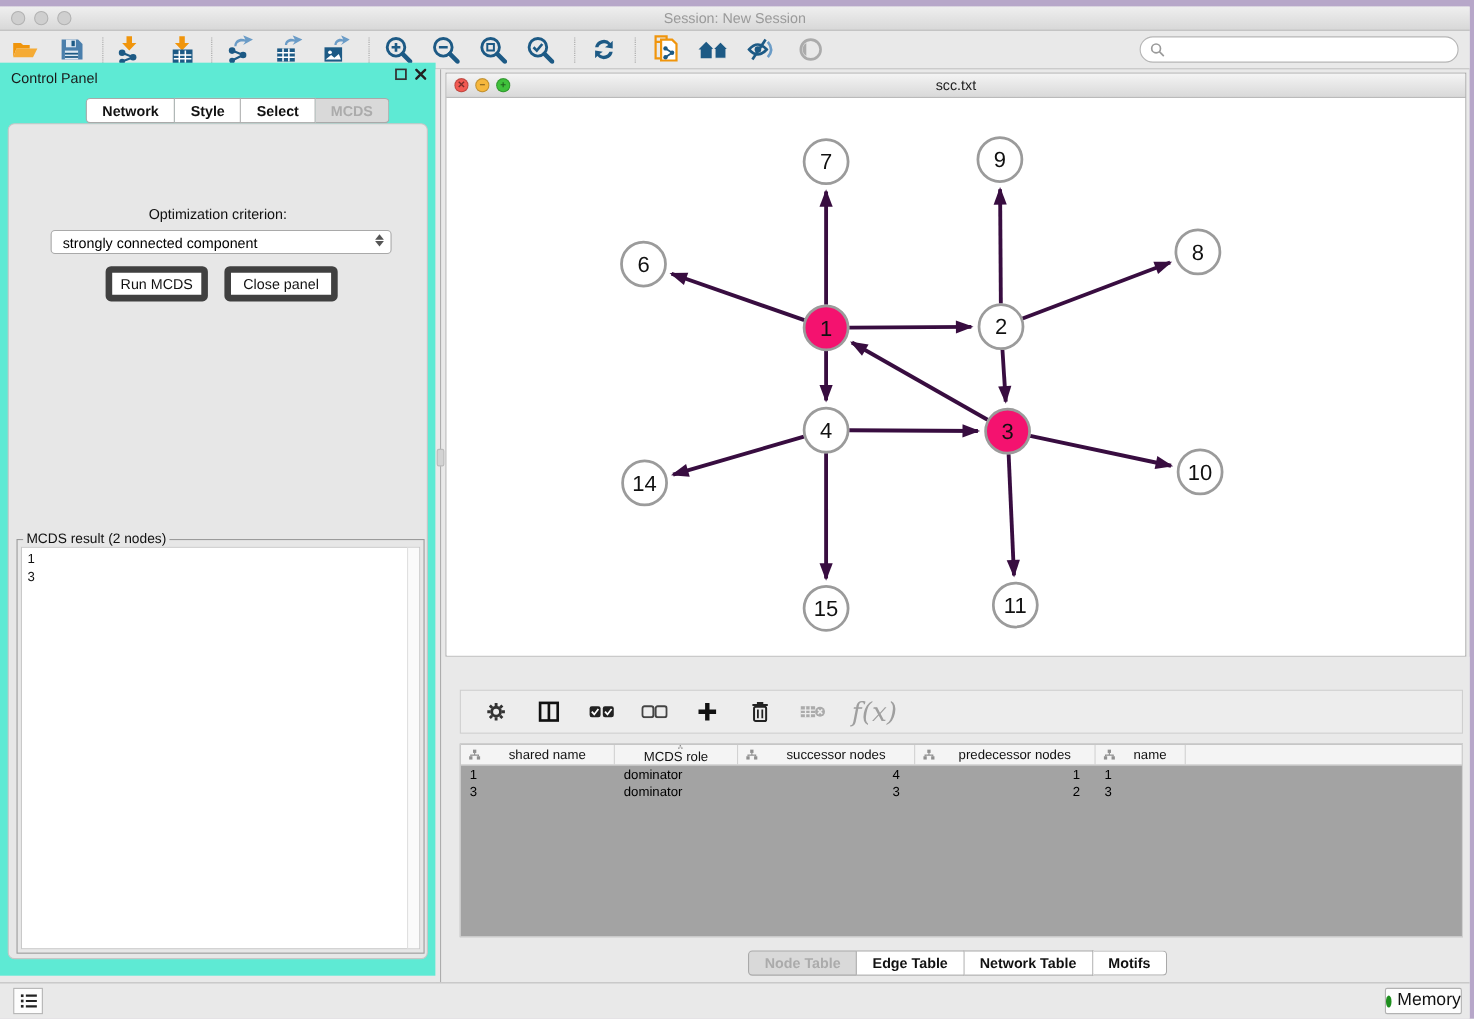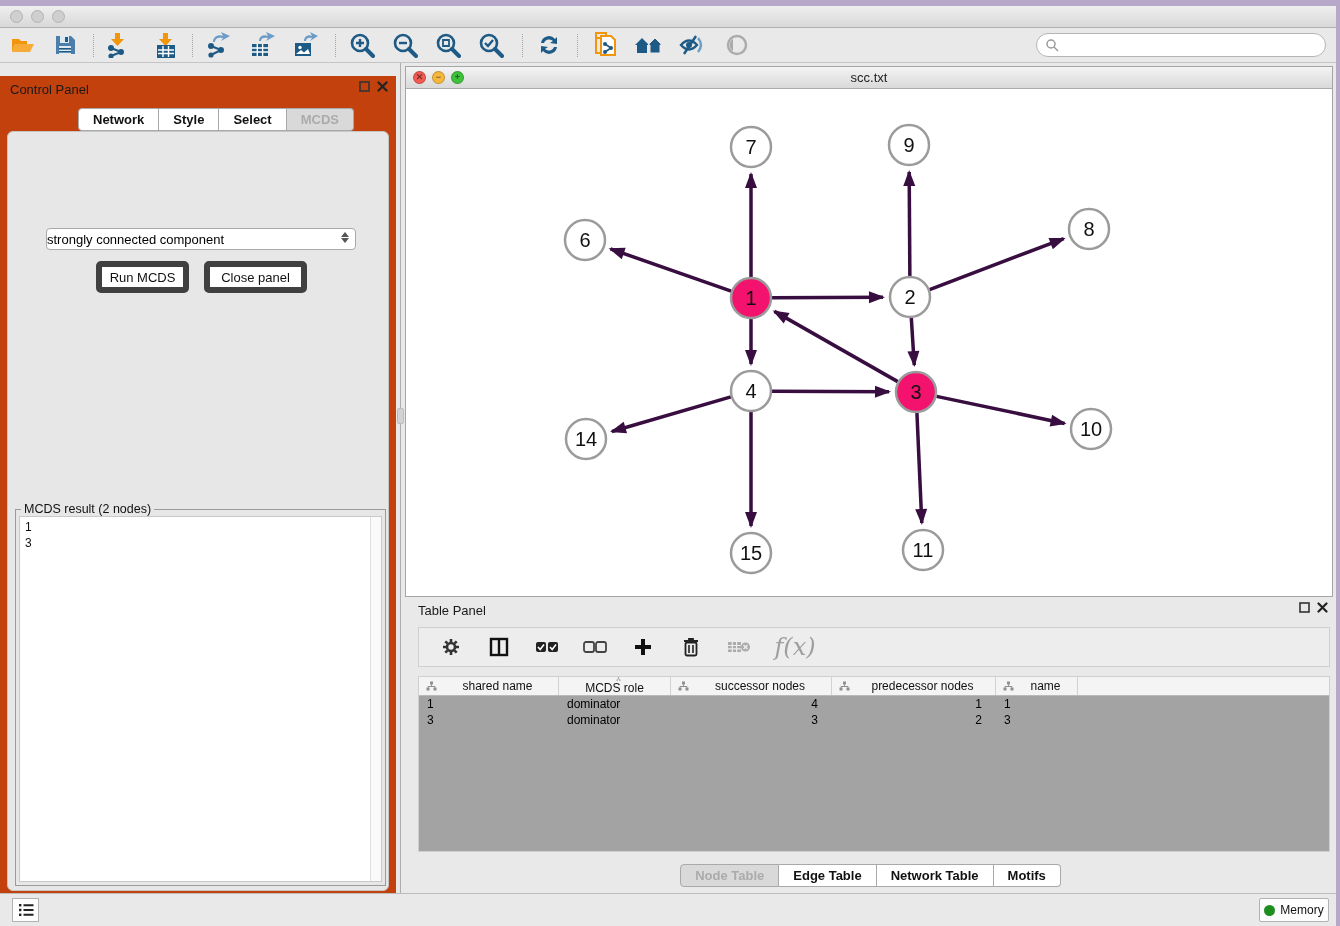--- a/index.html
+++ b/index.html
@@ -20,37 +20,37 @@
   
   .toolbar { position:absolute; left:0; top:22px; width:100%; height:35px; background:#e9e9e9;
     border-bottom:1px solid #c4c4c4; }
   .tb-btn { position:absolute; top:2px; width:36px; height:30px; display:flex; align-items:center; justify-content:center; }
   .tb-sep { position:absolute; top:6px; height:23px; border-left:1px dotted #a6a6a6; }
   .searchbox { position:absolute; right:10px; top:5px; width:290px; height:24px; background:#fff;
     border:1px solid #b5b5b5; border-radius:12px; display:flex; align-items:center; padding-left:8px; }
   .searchbox input { border:none; outline:none; flex:1; font-size:12px; background:transparent; height:18px; }
 
   
-  .control-panel { position:absolute; left:0; top:70px; width:396px; height:830px; background:#c2410c; }
+  .control-panel { position:absolute; left:0; top:51px; width:396px; height:830px; background:#5eead4; }
   .panel-header { position:absolute; left:0; top:0; width:100%; height:26px; display:flex; align-items:center; }
   .panel-title { font-size:13px; color:#1a1a1a; margin-left:10px; }
   .panel-header-icons { position:absolute; right:8px; top:5px; display:flex; gap:7px; align-items:center; }
 
   .cp-tabs { position:absolute; left:78px; top:32px; height:23px; display:flex; }
   .tab { height:23px; padding:0 14px; background:#fff; border:1px solid #a9a9a9; border-left:none;
     font-size:13px; font-weight:bold; color:#111; display:flex; align-items:center; justify-content:center; }
   .tab:first-child { border-left:1px solid #a9a9a9; border-radius:4px 0 0 4px; }
   .tab:last-child { border-radius:0 4px 4px 0; }
   .tab.selected { background:#d9d9d9; color:#ababab; }
 
   .cp-body { position:absolute; left:7px; top:55px; width:382px; height:760px;
     background:#e7e7e7; border:1px solid #c6c6c6; border-radius:6px; }
   .opt-label { position:absolute; left:0; width:100%; top:74px; text-align:center; font-size:13px; color:#111; }
   .dropdown { position:absolute; left:38px; top:96px; width:310px; height:22px; background:#fff;
-    border:1px solid #a9a9a9; border-radius:4px; display:flex; align-items:center; font-size:13px; }
+    border:1px solid #a9a9a9; border-radius:4px; display:flex; align-items:center; font-size:13px; padding-left:10px; }
   .dropdown .stepper { position:absolute; right:6px; top:3px; display:flex; flex-direction:column; gap:1px; }
   .dropdown .stepper b { width:0; height:0; border-left:4px solid transparent; border-right:4px solid transparent; }
   .dropdown .stepper b.up { border-bottom:5px solid #555; }
   .dropdown .stepper b.down { border-top:5px solid #555; }
   .cp-button { position:absolute; top:129px; height:32px; background:#fff; border:6px solid #404040;
     border-radius:5px; font-size:13px; display:flex; align-items:center; justify-content:center; color:#111; }
   #run-btn { left:88px; width:93px; }
   #close-btn { left:196px; width:103px; }
 
   .groupbox { position:absolute; left:7px; top:377px; width:371px; height:377px; border:1px solid #9b9b9b; }
@@ -97,36 +97,37 @@
   .td.right { text-align:right; padding-right:14px; }
 
   .tp-tabs { position:absolute; left:0; right:0; top:267px; display:flex; justify-content:center; }
 
   
   .statusbar { position:absolute; left:0; top:887px; width:100%; height:33px; background:#e9e9e9;
     border-top:1px solid #bdbdbd; }
   .sb-left-btn { position:absolute; left:12px; top:4px; width:27px; height:24px; background:#fdfdfd;
     border:1px solid #b2b2b2; display:flex; align-items:center; justify-content:center; }
   .memory-btn { position:absolute; right:7px; top:4px; width:70px; height:24px; background:#fdfdfd;
-    border:1px solid #b2b2b2; border-radius:2px; display:flex; align-items:center; justify-content:center; gap:5px; font-size:12px; color:#111;margin-left:20px; }
+    border:1px solid #b2b2b2; border-radius:2px; display:flex; align-items:center; justify-content:center; gap:5px; font-size:16px; color:#111;margin-left:20px; }
   .memory-dot { width:11px; height:11px; border-radius:50%; background:#1e8e1e; }
 
   svg.ic { display:block; }
 </style>
 </head>
 <body>
 
 <div class="app">
 
   <div class="titlebar">
     <div class="lights">
       <span class="light"></span>
       <span class="light"></span>
       <span class="light"></span>
     </div>
+    <div class="title-text">Session: New Session</div>
   </div>
 
   <div class="toolbar">
     <span class="tb-btn" style="left:5px">
       <svg class="ic" width="26" height="24" viewBox="0 0 26 24">
         <path d="M2 6 h7 l2 2 h6 v3 H5 L2 19 Z" fill="#f0950c"></path>
         <path d="M5 11 h19 l-4 8 H2 Z" fill="#f5ab35"></path>
       </svg>
     </span>
     <span class="tb-btn" style="left:47px">
@@ -279,20 +280,21 @@
     </div>
 
     <div class="cp-tabs" id="cp-tabs">
         <div class="tab">Network</div>
         <div class="tab">Style</div>
         <div class="tab">Select</div>
         <div class="tab selected">MCDS</div>
       </div>
 
     <div class="cp-body">
+      <div class="opt-label">Optimization criterion:</div>
       <div class="dropdown">
         <span>strongly connected component</span>
         <span class="stepper">
             <b class="up"></b>
             <b class="down"></b>
           </span>
       </div>
       <div class="cp-button" id="run-btn">Run MCDS</div>
       <div class="cp-button" id="close-btn">Close panel</div>
 
@@ -388,31 +390,20 @@
           <g>
             <circle cx="517" cy="461" r="20" fill="#ffffff" stroke="#9b9b9b" stroke-width="2.5"></circle>
             <text x="517" y="468" text-anchor="middle" font-size="20" fill="#111">11</text>
           </g>
         </svg>
     </div>
     <div class="h-resize-dot"></div>
   </div>
 
   <div class="table-panel">
-    <div class="panel-header">
-      <span class="panel-title" style="margin-left:13px">Table Panel</span>
-      <span class="panel-header-icons">
-        <svg class="ic" width="11" height="11" viewBox="0 0 11 11">
-          <rect x="1" y="1" width="9" height="9" fill="none" stroke="#333" stroke-width="1.6"></rect>
-        </svg>
-        <svg class="ic" width="11" height="11" viewBox="0 0 11 11">
-          <path d="M1.5 1.5 L9.5 9.5 M9.5 1.5 L1.5 9.5" stroke="#222" stroke-width="2.2" stroke-linecap="round"></path>
-        </svg>
-      </span>
-    </div>
 
     <div class="tp-toolbar">
       <span class="tp-icon-btn">
         <svg class="ic" width="20" height="20" viewBox="0 0 20 20">
           <circle cx="10" cy="10" r="4" fill="none" stroke="#333" stroke-width="2.6"></circle>
           <g stroke="#333" stroke-width="2.6">
             <path d="M10 2 v3 M10 15 v3 M2 10 h3 M15 10 h3 M4.3 4.3 l2.1 2.1 M13.6 13.6 l2.1 2.1 M15.7 4.3 l-2.1 2.1 M6.4 13.6 l-2.1 2.1"></path>
           </g>
         </svg>
       </span>

